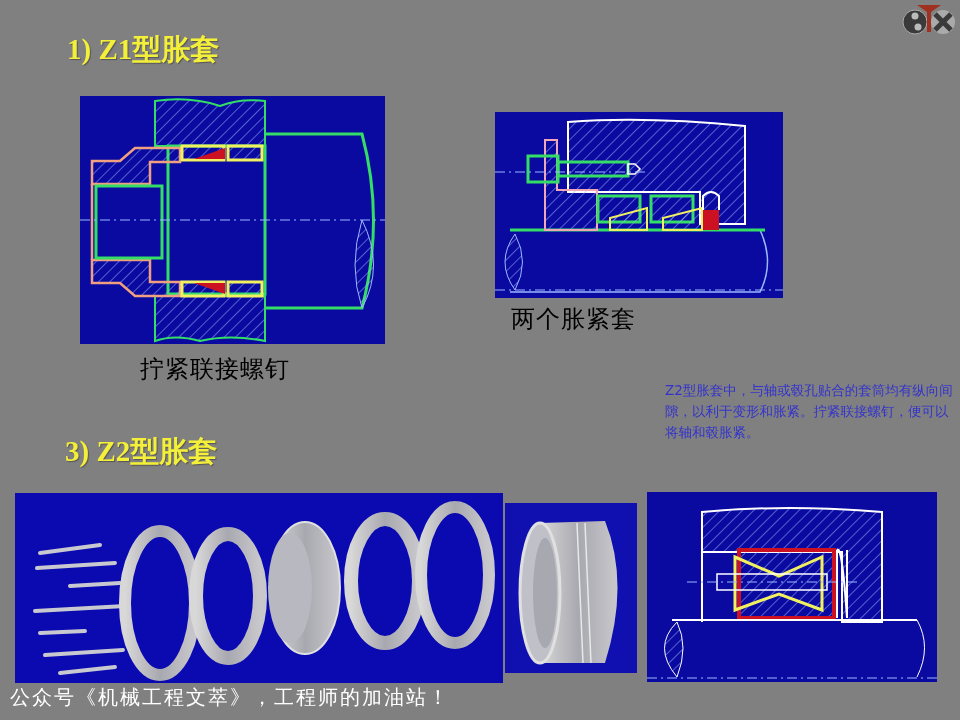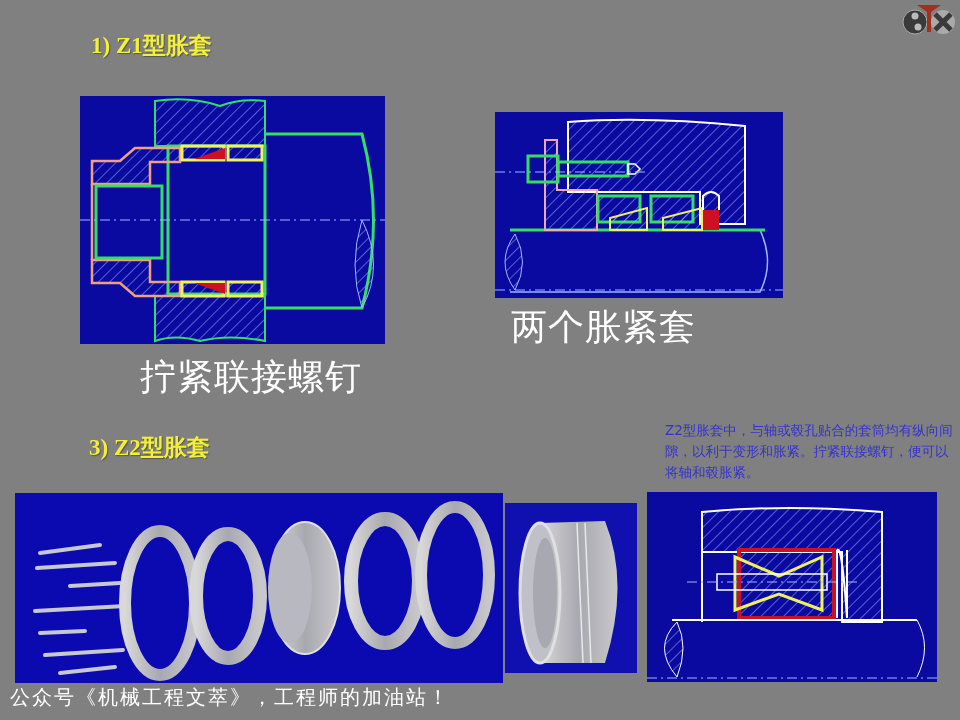--- a/index.html
+++ b/index.html
@@ -1,20 +1,20 @@
 <!DOCTYPE html>
 <html><head>
 <meta charset="utf-8">
 <style>
   * { margin:0; padding:0; box-sizing:border-box; }
   body { width:960px; height:720px; background:#808080; position:relative; overflow:hidden; font-family:"DejaVu Serif","Liberation Serif",serif; }
-  .title { position:absolute; color:#f4f03a; font-weight:bold; font-size:23px; font-family:"Liberation Serif","DejaVu Serif",serif; text-shadow:1px 1px 1px #555;margin-left:24px; }
-  .caption { position:absolute; color:#ffffff; font-size:36px; font-family:"DejaVu Sans","Liberation Sans",sans-serif; letter-spacing:1px; }
+  .title { position:absolute; color:#f4f03a; font-weight:bold; font-size:29px; font-family:"Liberation Serif","DejaVu Serif",serif; text-shadow:1px 1px 1px #555; }
+  .caption { position:absolute; color:#000000; font-size:24px; font-family:"DejaVu Sans","Liberation Sans",sans-serif; letter-spacing:1px; }
   .panel { position:absolute; background:#0a0aa0; }
-  .note { position:absolute; color:#3333cc; font-size:13.5px; line-height:21px; font-family:"DejaVu Sans","Liberation Sans",sans-serif; width:290px;margin-top:40px; }
+  .note { position:absolute; color:#3333cc; font-size:13.5px; line-height:21px; font-family:"DejaVu Sans","Liberation Sans",sans-serif; width:290px; }
   .footer { position:absolute; left:10px; top:684px; color:#ffffff; font-size:20px; font-family:"DejaVu Sans Mono","Liberation Mono",monospace; letter-spacing:2px; }
   svg { display:block; }
   .logo { position:absolute; left:900px; top:2px; }
 </style>
 </head>
 <body>
 
 <div class="logo">
   <svg width="58" height="36" viewBox="0 0 58 36">
     <circle cx="15" cy="20" r="12" fill="#3a3a3a" stroke="#aaa" stroke-width="1"></circle>

